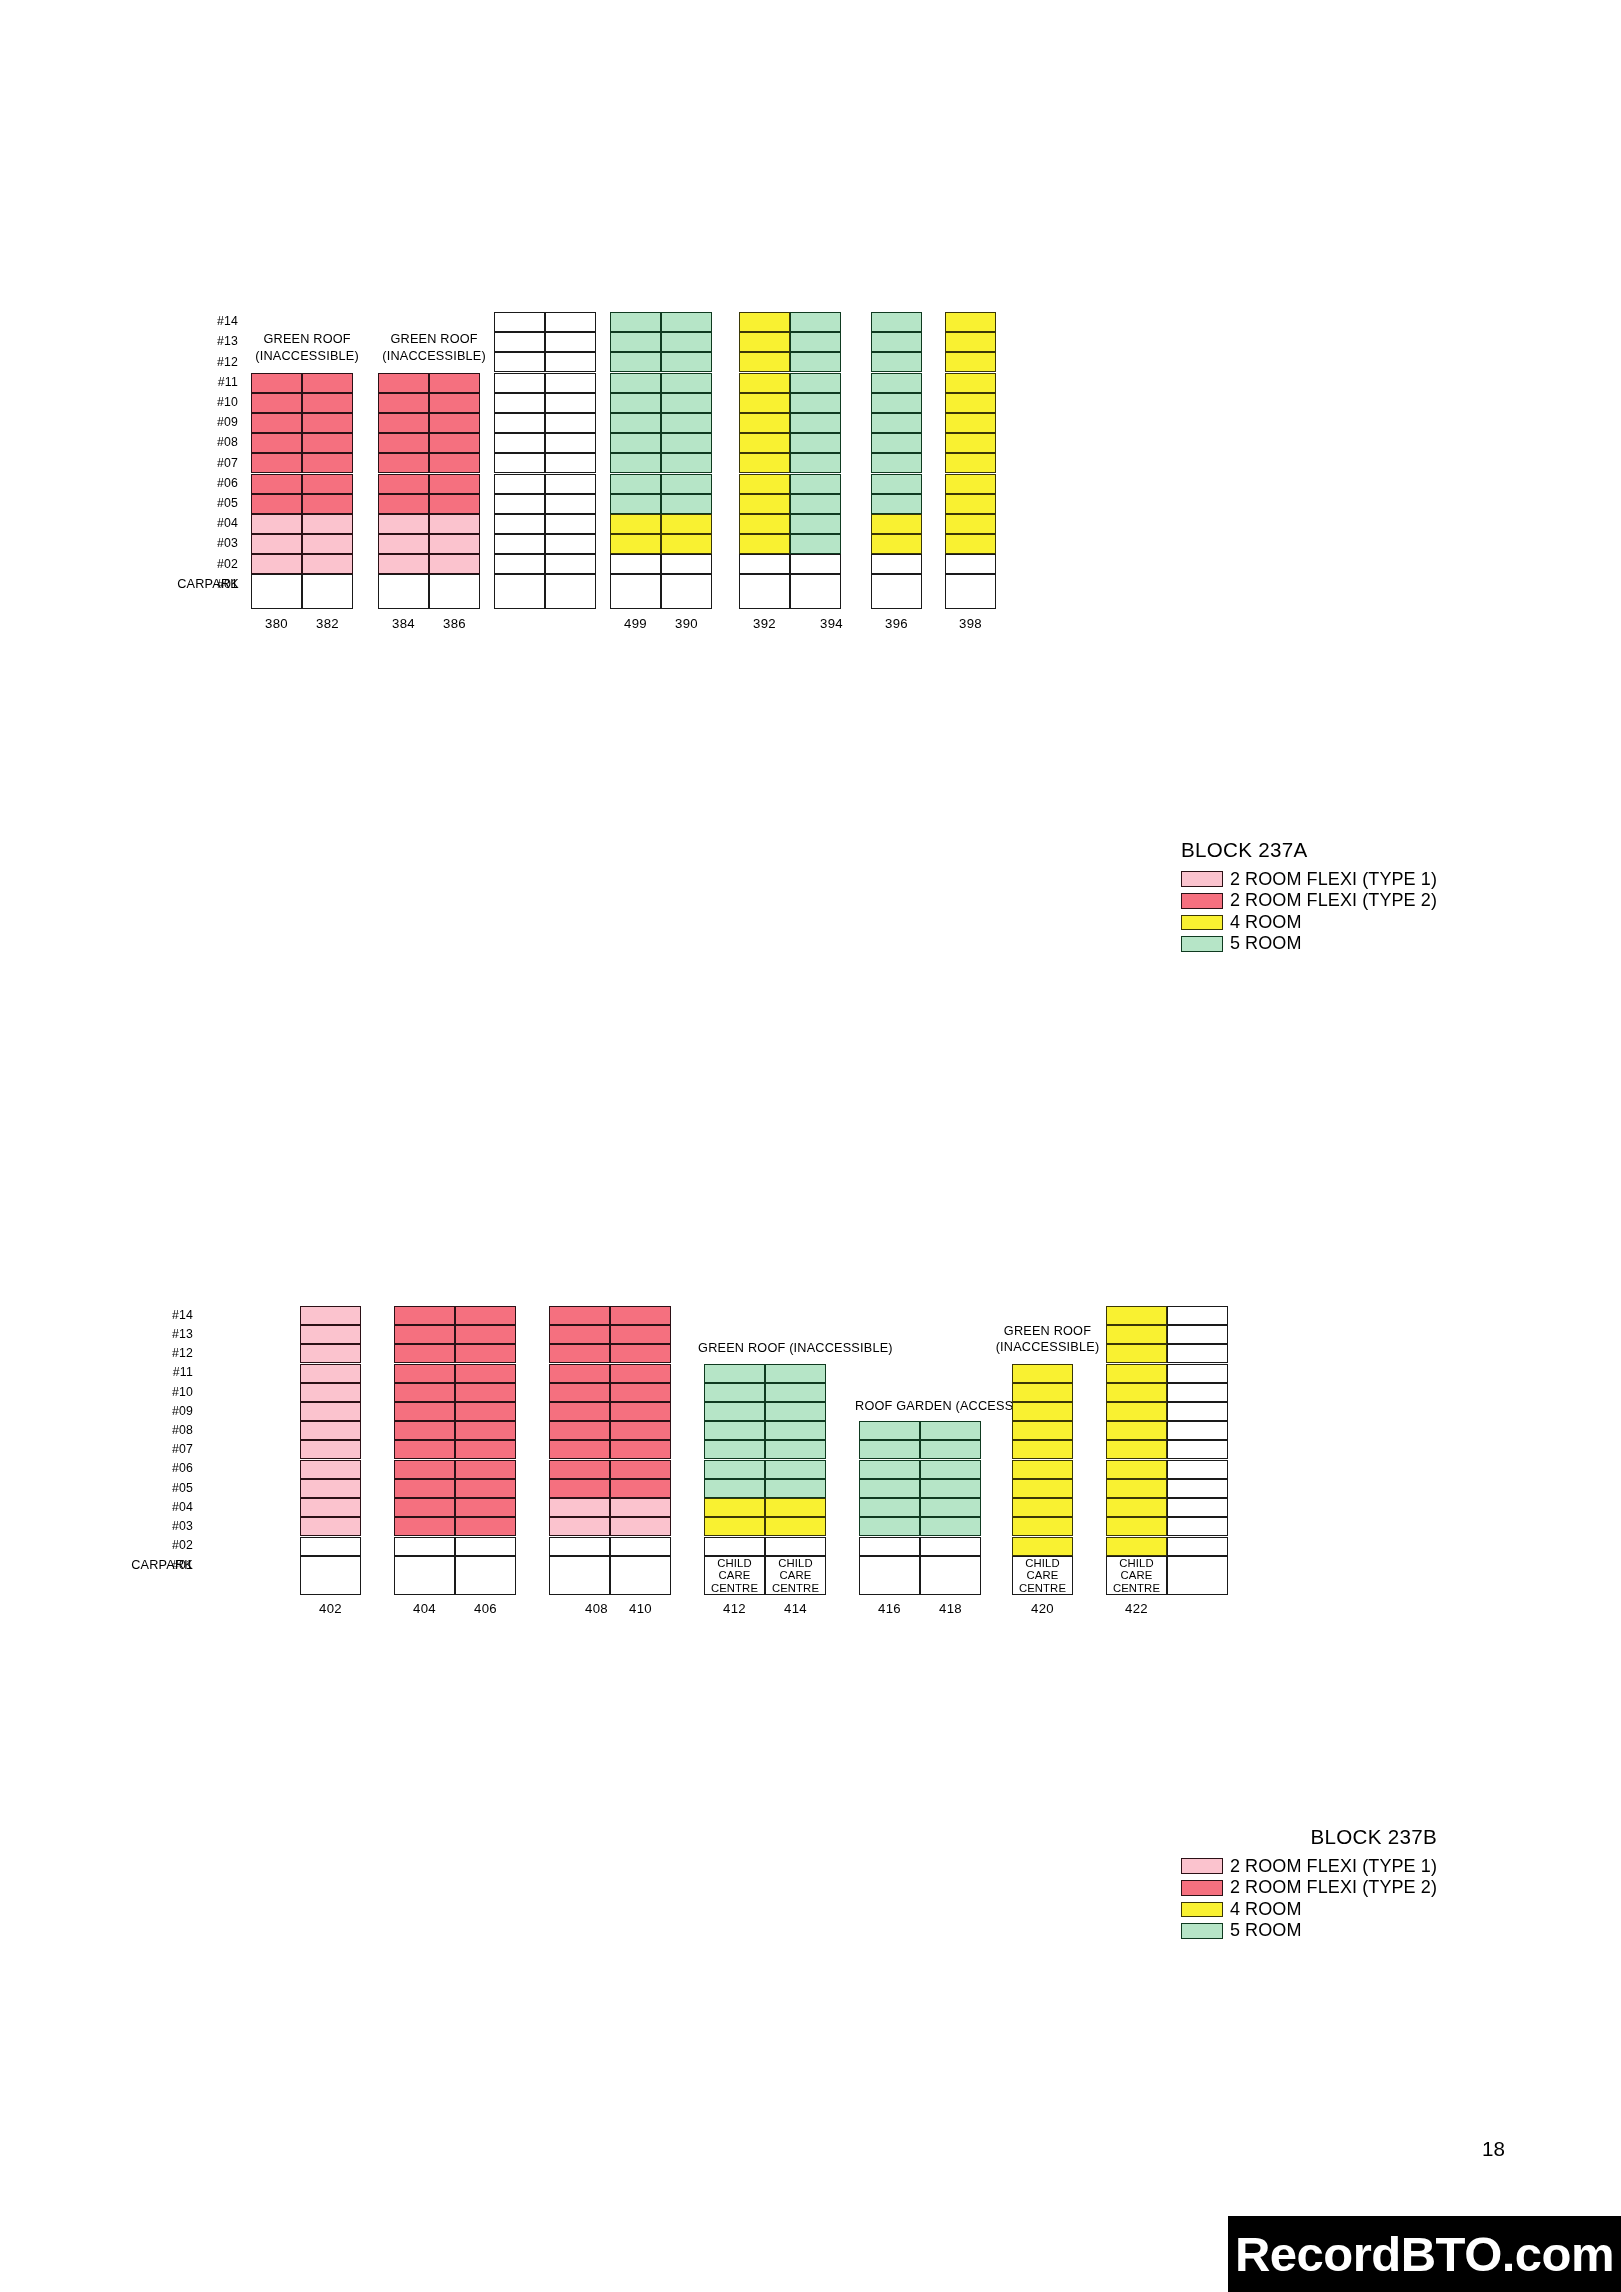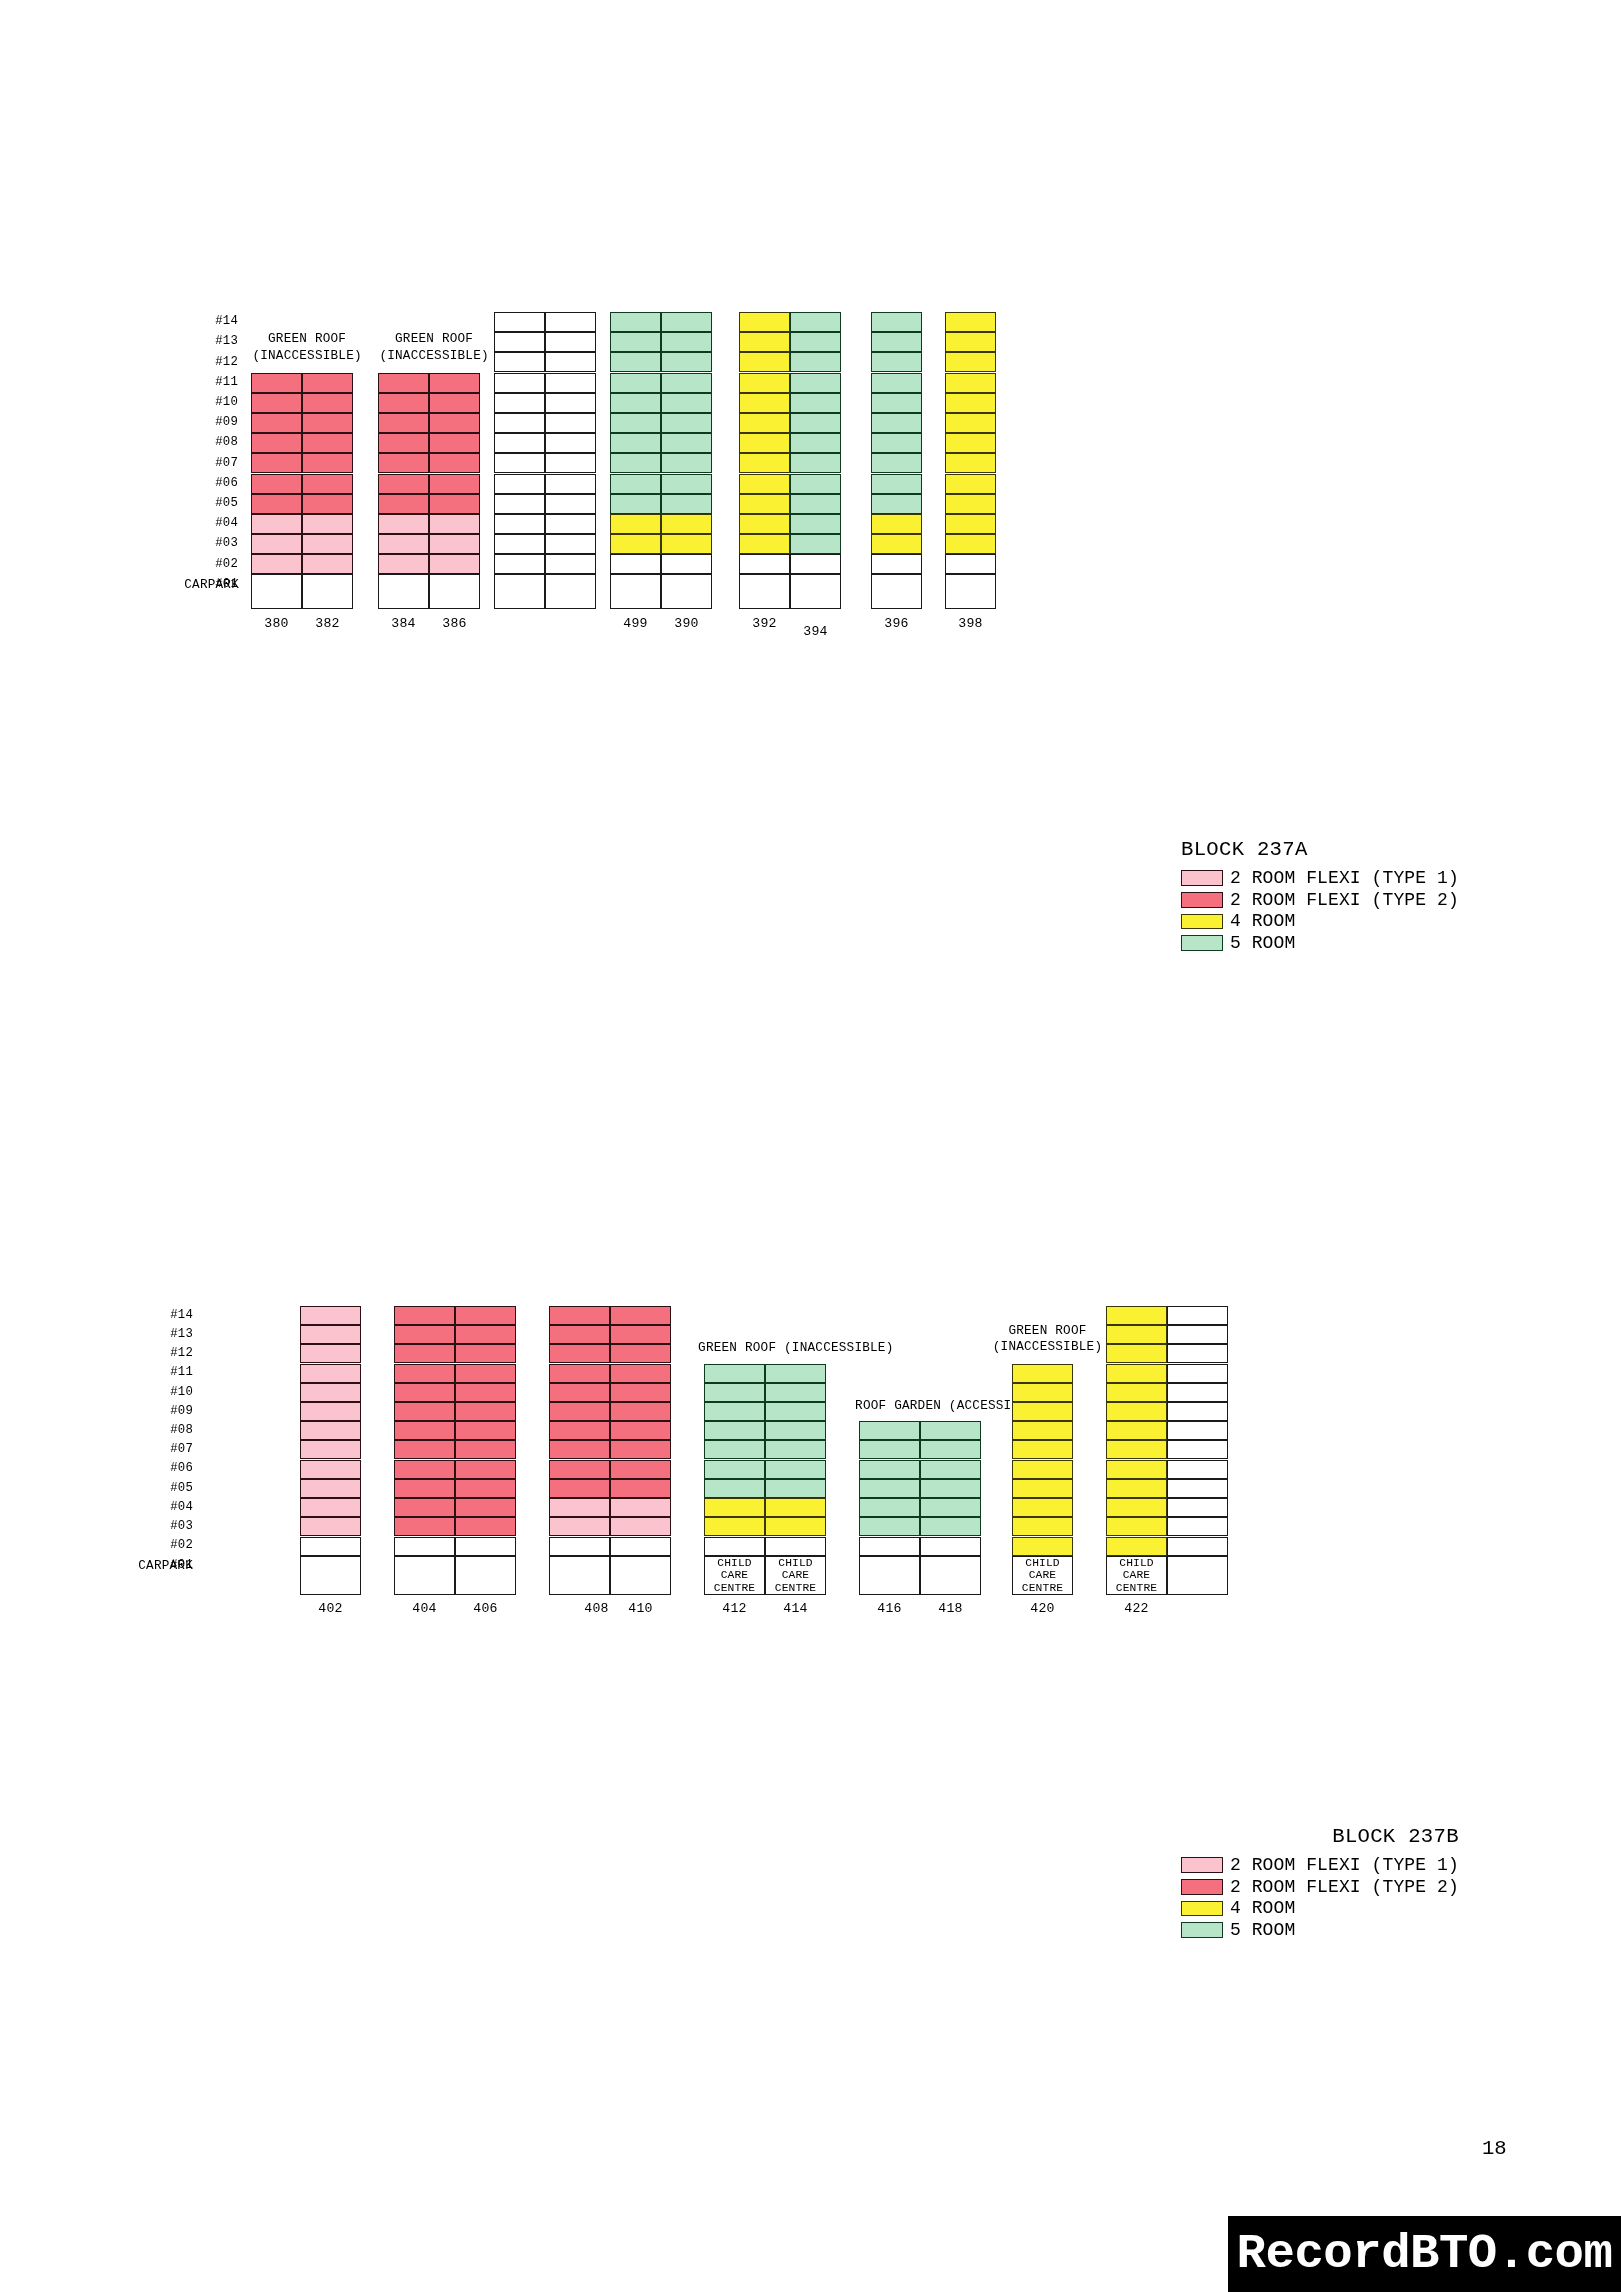--- a/index.html
+++ b/index.html
@@ -1,20 +1,20 @@
 <!DOCTYPE html>
 <html><head>
 <meta charset="utf-8">
 <style>
   html,body{margin:0;padding:0;background:#ffffff;}
   body{
     width:1621px;height:2293px;position:relative;overflow:hidden;
     font-family:"Liberation Sans", sans-serif;color:#000;
   }
-  .page{position:absolute;inset:0;font-family:Liberation Mono, monospace;}
+  .page{position:absolute;inset:0;}
 
   
   .diagram{position:absolute;}
   .col{position:absolute;box-sizing:border-box;}
   .cell{position:absolute;box-sizing:border-box;border:1.6px solid #111;}
   .cell.blank{background:#ffffff;border-color:#1a1a1a;}
   .cell.t1{background:#fbc3ce;border-color:#2b1116;}
   .cell.t2{background:#f5707f;border-color:#2b1116;}
   .cell.r4{background:#f9f131;border-color:#3a3707;}
   .cell.r5{background:#b6e5c7;border-color:#0f3a20;}
@@ -225,21 +225,21 @@
         <div class="cell r5" style="left: 0px; width: 51px; top: 81px; height: 20px;"></div>
         <div class="cell r5" style="left: 0px; width: 51px; top: 101px; height: 20px;"></div>
         <div class="cell r5" style="left: 0px; width: 51px; top: 121px; height: 20px;"></div>
         <div class="cell r5" style="left: 0px; width: 51px; top: 141px; height: 20px;"></div>
         <div class="cell r5" style="left: 0px; width: 51px; top: 162px; height: 20px;"></div>
         <div class="cell r5" style="left: 0px; width: 51px; top: 182px; height: 20px;"></div>
         <div class="cell r5" style="left: 0px; width: 51px; top: 202px; height: 20px;"></div>
         <div class="cell r5" style="left: 0px; width: 51px; top: 222px; height: 20px;"></div>
         <div class="cell blank" style="left: 0px; width: 51px; top: 242px; height: 20px;"></div>
         <div class="cell blank" style="left: 0px; width: 51px; top: 262px; height: 35px;"></div>
-        <div class="unitno" style="left: 0px; width: 51px; top: 304px; margin-top: 8px;">394</div>
+        <div class="unitno" style="left: 16px; width: 51px; top: 304px;">394</div>
       </div>
       <div class="col" style="left: 765px; top: 0px; width: 51px; height: 284px;">
         <div class="cell r5" style="left: 0px; width: 51px; top: 0px; height: 20px;"></div>
         <div class="cell r5" style="left: 0px; width: 51px; top: 20px; height: 20px;"></div>
         <div class="cell r5" style="left: 0px; width: 51px; top: 40px; height: 20px;"></div>
         <div class="cell r5" style="left: 0px; width: 51px; top: 61px; height: 20px;"></div>
         <div class="cell r5" style="left: 0px; width: 51px; top: 81px; height: 20px;"></div>
         <div class="cell r5" style="left: 0px; width: 51px; top: 101px; height: 20px;"></div>
         <div class="cell r5" style="left: 0px; width: 51px; top: 121px; height: 20px;"></div>
         <div class="cell r5" style="left: 0px; width: 51px; top: 141px; height: 20px;"></div>

